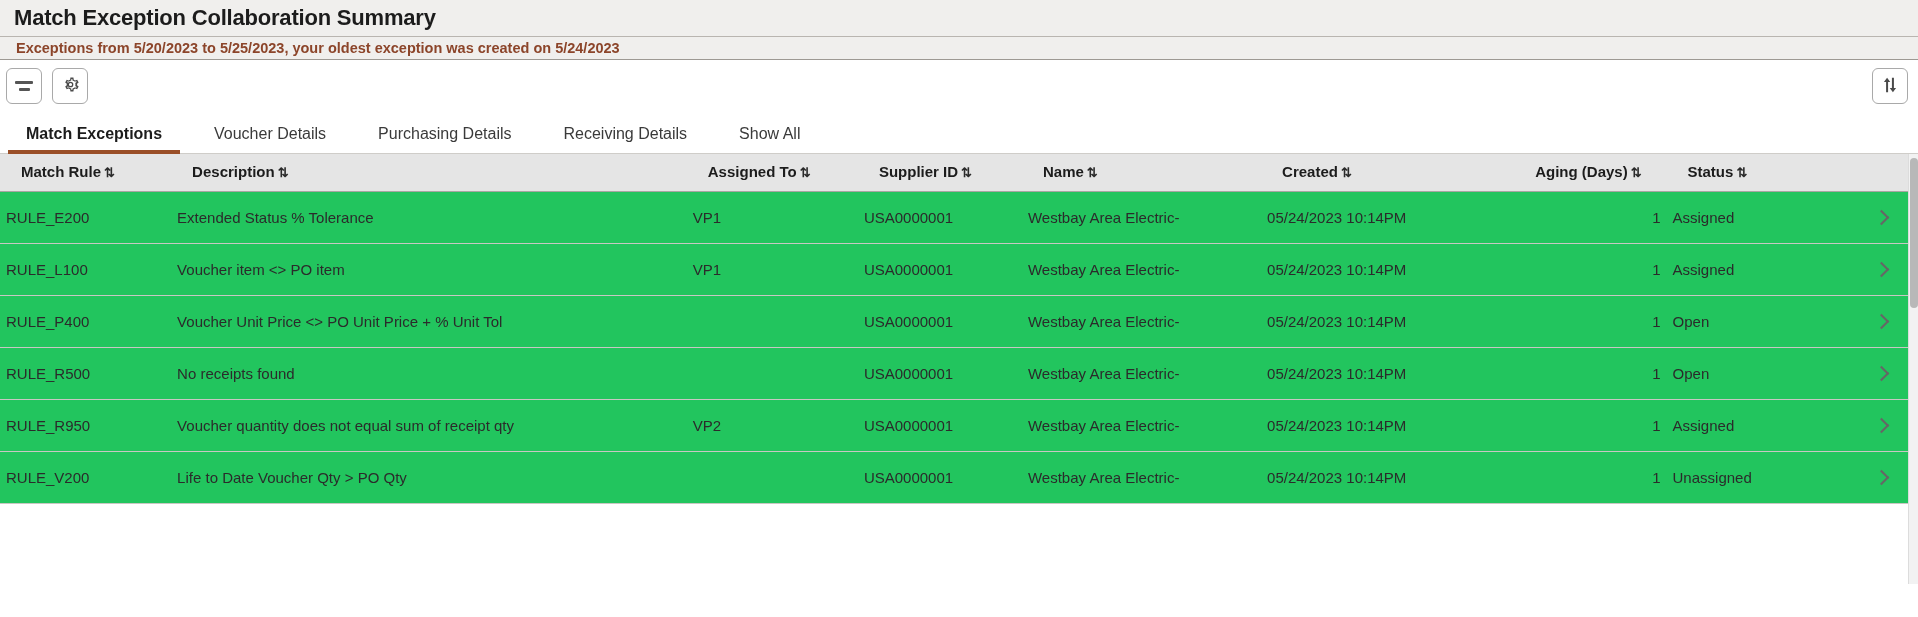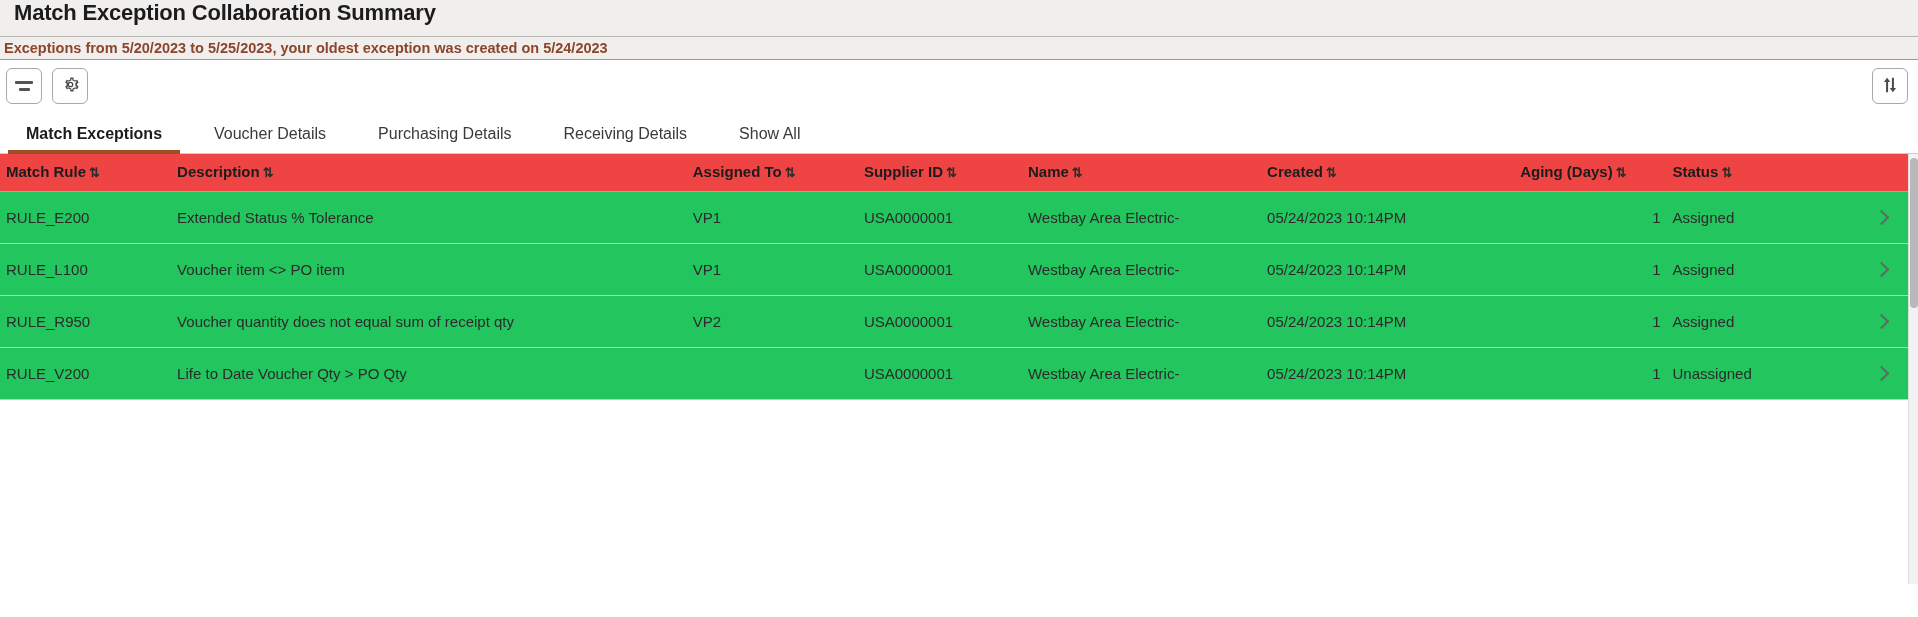--- a/index.html
+++ b/index.html
@@ -15,20 +15,21 @@
     font-family: "Liberation Sans", sans-serif;
     color: #2b2b2b;
     -webkit-font-smoothing: antialiased;
   }
 
   
   .page-header {
     height: 36px;
     background: #f0efed;
     display: flex;
+    align-items: center;
     padding: 0 0 0 14px;
     box-sizing: border-box;
   }
   .page-title {
     font-size: 22px;
     font-weight: bold;
     color: #1c1c1c;
     letter-spacing: -0.2px;
     white-space: nowrap;
   }
@@ -36,21 +37,21 @@
   
   .subtitle-bar {
     position: relative;
     height: 24px;
     background: #f0efed;
     border-top: 1px solid #b9b5b0;
     border-bottom: 1px solid #9d9993;
     box-sizing: border-box;
     display: flex;
     align-items: center;
-    padding-left: 4px;
+    padding-left: 16px;
   }
   .subtitle-text {
     font-size: 14.5px;
     font-weight: bold;
     color: #8c452a;
     white-space: nowrap;
     line-height: 1;
   }
   .rows-count {
     position: absolute;
@@ -153,23 +154,23 @@
   table.grid {
     width: 1908px;
     border-collapse: collapse;
     table-layout: fixed;
   }
   table.grid th {
     font-size: 15px;
     font-weight: bold;
     color: #1c1c1c;
     text-align: left;
-    padding: 9px 6px 11px 6px;
+    padding: 9px 6px 11px 21px;
     border-bottom: 1px solid #a8a6a2;
-    background: #ef4444;
+    background: #e5e5e5;
     white-space: nowrap;
     vertical-align: middle;
   }
   table.grid td {
     font-size: 15px;
     color: #2b2b2b;
     text-align: left;
     padding: 17px 6px 17px 6px;
     border-bottom: 1px solid #c9c7c3;
     background: #22c55e;
@@ -341,21 +342,43 @@
         <td>Voucher item &lt;&gt; PO item</td>
         <td>VP1</td>
         <td>USA0000001</td>
         <td>Westbay Area Electric-</td>
         <td>05/24/2023 10:14PM</td>
         <td class="num">1</td>
         <td>Assigned</td>
         <td class="chev-cell"><span class="chev"></span></td>
       </tr>
 
-
+      <tr>
+        <td>RULE_P400</td>
+        <td>Voucher Unit Price &lt;&gt; PO Unit Price + % Unit Tol</td>
+        <td></td>
+        <td>USA0000001</td>
+        <td>Westbay Area Electric-</td>
+        <td>05/24/2023 10:14PM</td>
+        <td class="num">1</td>
+        <td>Open</td>
+        <td class="chev-cell"><span class="chev"></span></td>
+      </tr>
+
+      <tr>
+        <td>RULE_R500</td>
+        <td>No receipts found</td>
+        <td></td>
+        <td>USA0000001</td>
+        <td>Westbay Area Electric-</td>
+        <td>05/24/2023 10:14PM</td>
+        <td class="num">1</td>
+        <td>Open</td>
+        <td class="chev-cell"><span class="chev"></span></td>
+      </tr>
 
       <tr>
         <td>RULE_R950</td>
         <td>Voucher quantity does not equal sum of receipt qty</td>
         <td>VP2</td>
         <td>USA0000001</td>
         <td>Westbay Area Electric-</td>
         <td>05/24/2023 10:14PM</td>
         <td class="num">1</td>
         <td>Assigned</td>

